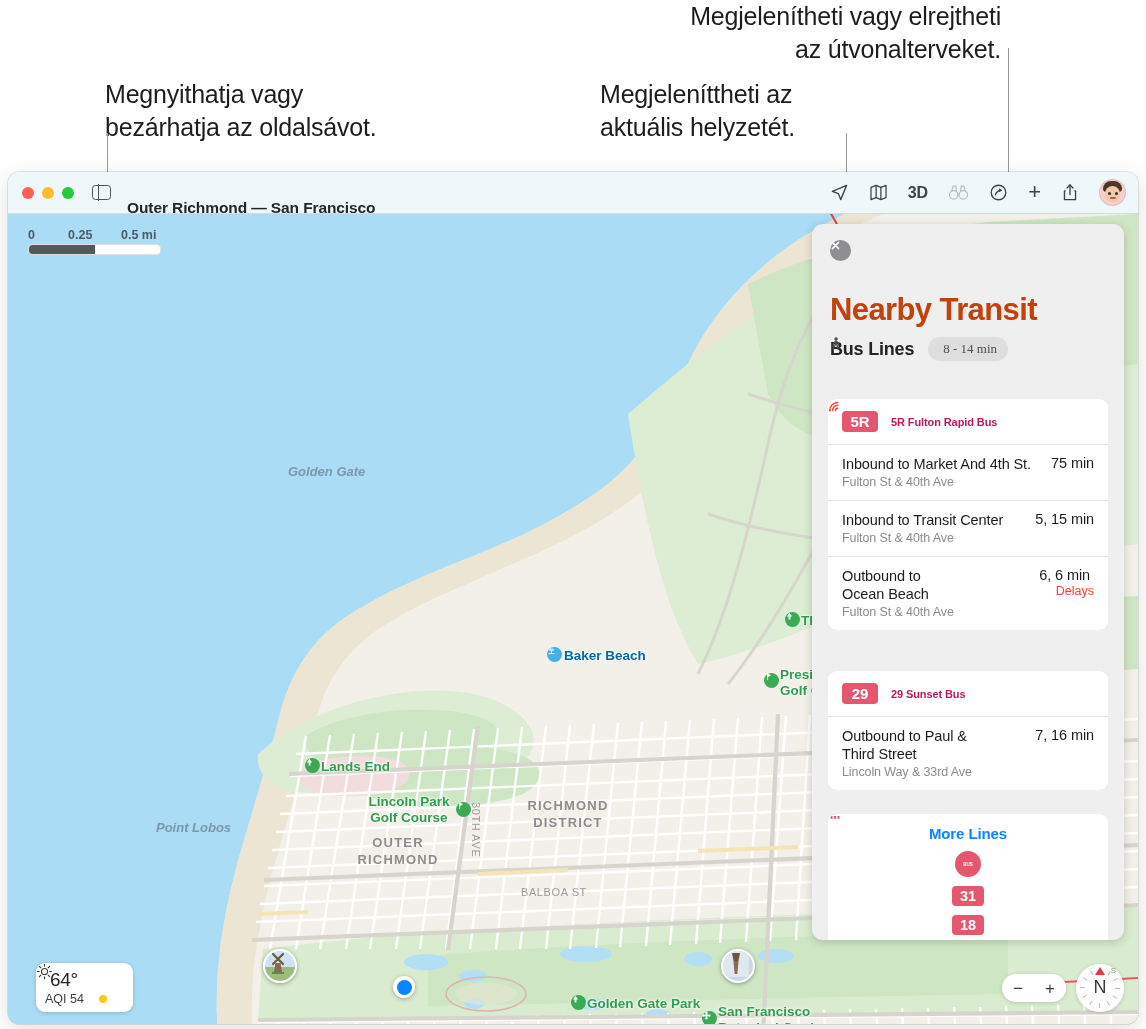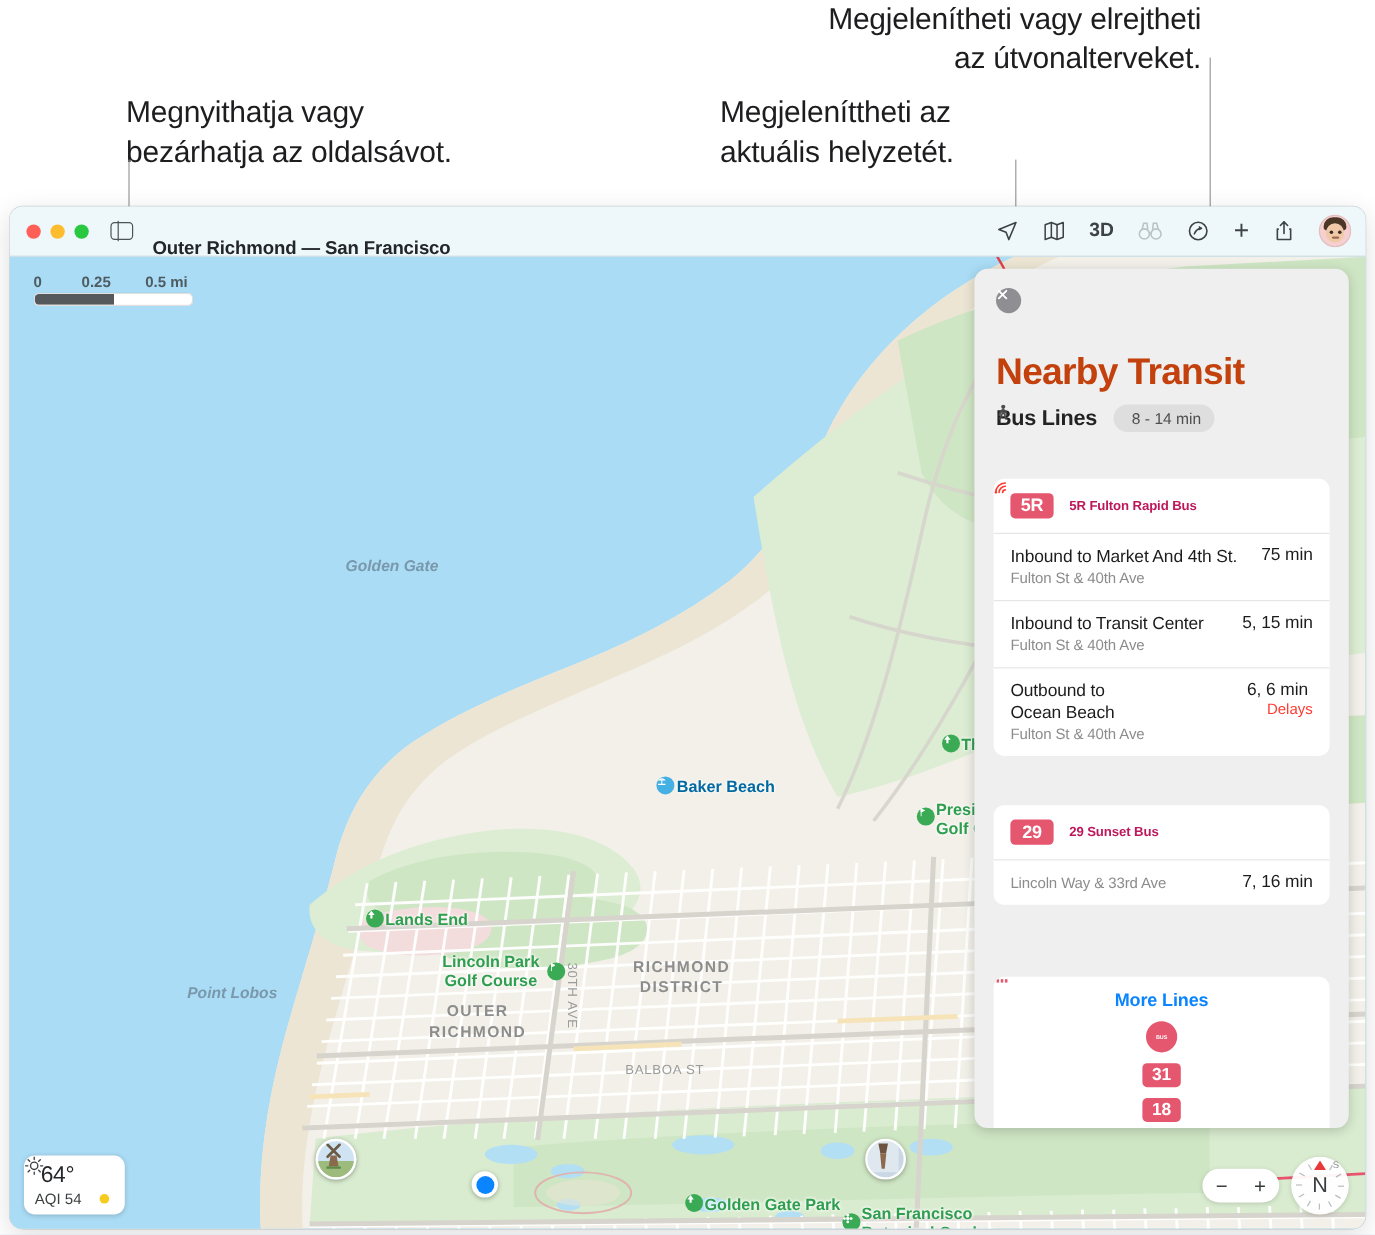--- a/index.html
+++ b/index.html
@@ -117,22 +117,22 @@
 
   
   #scalebar{position:absolute;left:20px;top:14px;width:133px;}
   #scalebar .nums{position:relative;height:16px;font-size:12.5px;color:#4f5b62;font-weight:bold;}
   #scalebar .nums span{position:absolute;top:0;}
   #scalebar .bar{height:9px;border-radius:4.5px;background:#fff;overflow:hidden;border:0.5px solid rgba(0,0,0,.12);}
   #scalebar .bar i{display:block;height:100%;width:50%;background:#55595b;}
 
   
   #weather{
-    position:absolute;left:12px;bottom:12px;
-    background:#fff;border-radius:9px;padding:6px 13px 6px 9px;
+    position:absolute;left:28px;bottom:12px;
+    background:#fff;border-radius:9px;padding:6px 26px 6px 9px;
     box-shadow:0 1px 4px rgba(0,0,0,.18);
     text-align:center;
   }
   #weather .top{display:flex;align-items:center;gap:5px;}
   #weather .temp{font-size:19px;color:#242628;letter-spacing:-0.3px;}
   #weather .aqi{display:flex;align-items:center;gap:15px;margin-top:1px;}
   #weather .aqi span{font-size:12.5px;color:#3c3f41;}
   #weather .aqidot{width:8px;height:8px;border-radius:50%;background:#f5cb1d;display:block;}
 
   
@@ -172,21 +172,21 @@
   }
   #panel-close svg{display:block;}
   #panel-title{
     position:absolute;left:18px;top:68px;font-size:31px;font-weight:bold;
     color:#c2410c;letter-spacing:-0.6px;
   }
   #panel-sub{position:absolute;left:18px;top:113px;display:flex;align-items:center;gap:14px;}
   #panel-sub .t{font-size:18px;font-weight:bold;color:#232323;letter-spacing:-0.2px;}
   #walk-badge{
     display:flex;align-items:center;gap:6px;
-    background:#dedede;border-radius:12px;padding:4px 11px 4px 9px;
+    background:#dedede;border-radius:12px;padding:4px 11px 4px 9px;font-family:Liberation Serif, serif;
   }
   #walk-badge .wt{font-size:13px;color:#4e4e4e;}
 
   .card{
     position:absolute;left:16px;width:280px;background:#fff;border-radius:9px;overflow:hidden;
   }
   .card-head{display:flex;align-items:center;gap:13px;padding:12px 14px;}
   .route-badge{
     background:#e5566f;color:#fff;border-radius:4px;
     font-size:15px;font-weight:bold;padding:2px 8px;min-width:20px;text-align:center;
@@ -723,20 +723,21 @@
         </div>
       </div>
 
       <div class="card" style="top:447px;">
         <div class="card-head">
           <span class="route-badge">29</span>
           <span class="route-name">29 Sunset Bus</span>
         </div>
         <div class="row">
           <div class="left">
+            <div class="dir" style="max-width:150px;">Outbound to Paul &amp; Third Street</div>
             <div class="stop">Lincoln Way &amp; 33rd Ave</div>
           </div>
           <div class="right">
             <div class="eta">7, 16 min</div>
           </div>
         </div>
       </div>
 
       <div class="card" style="top:590px;">
         <div id="more-card">

